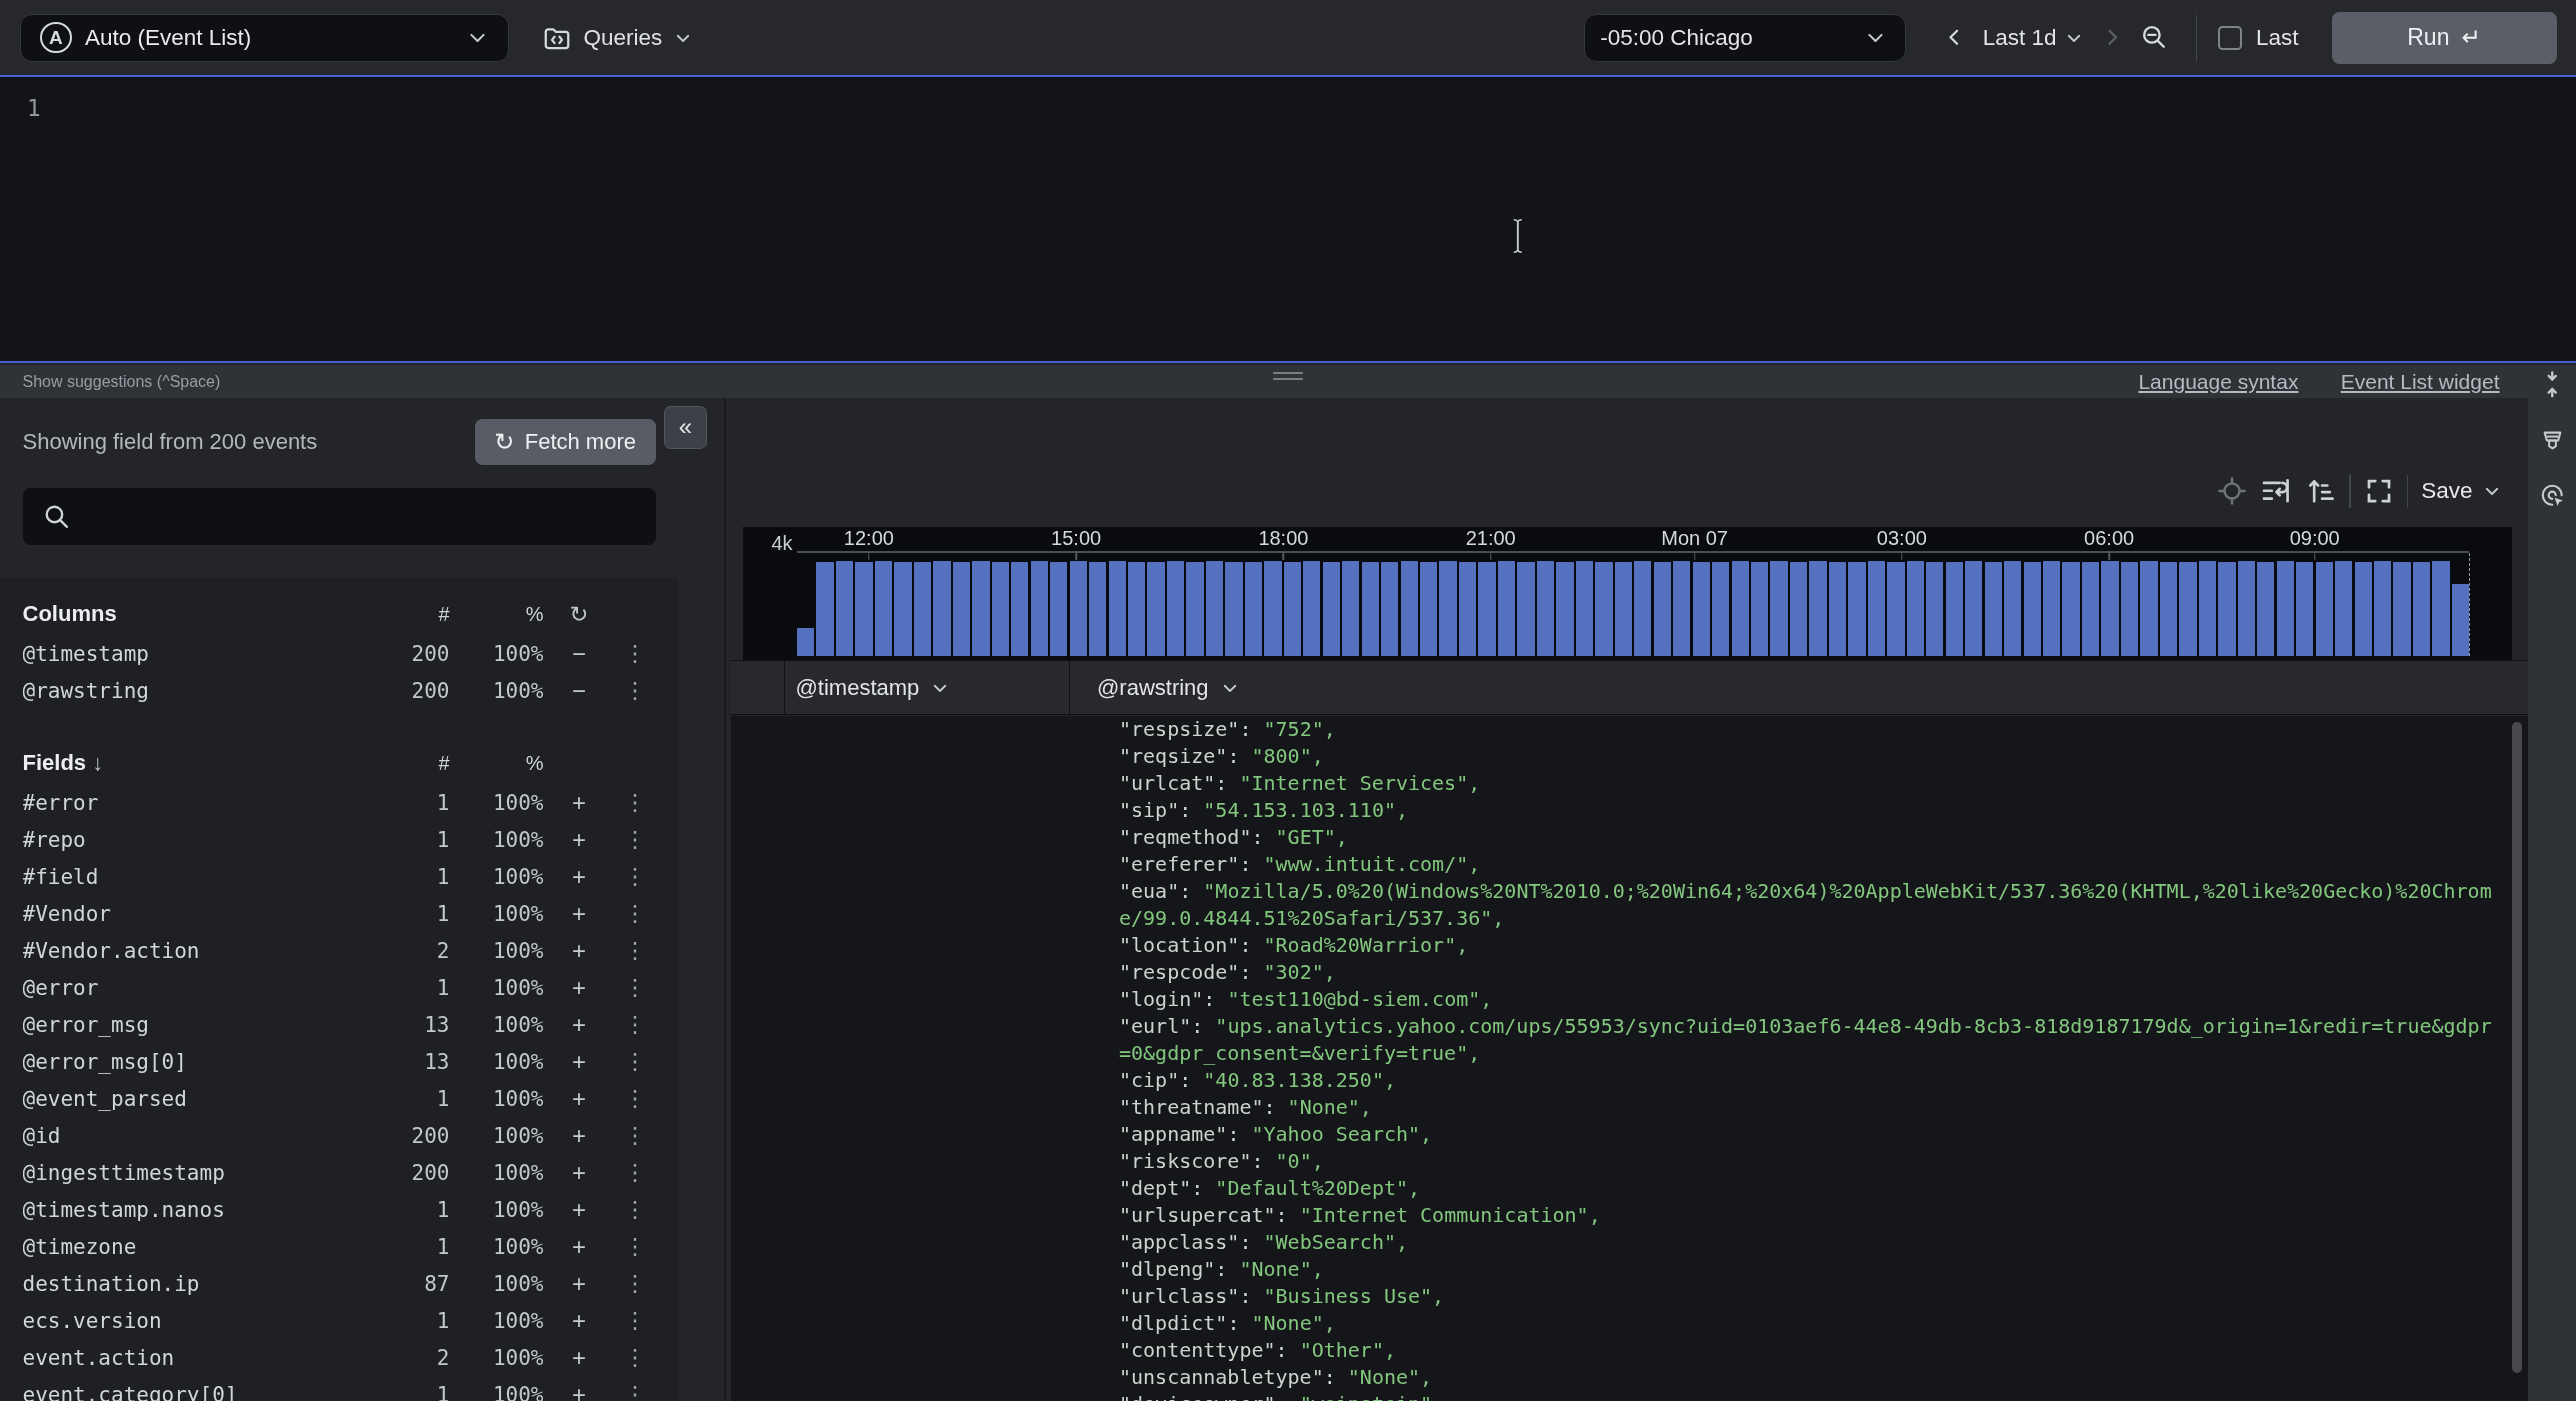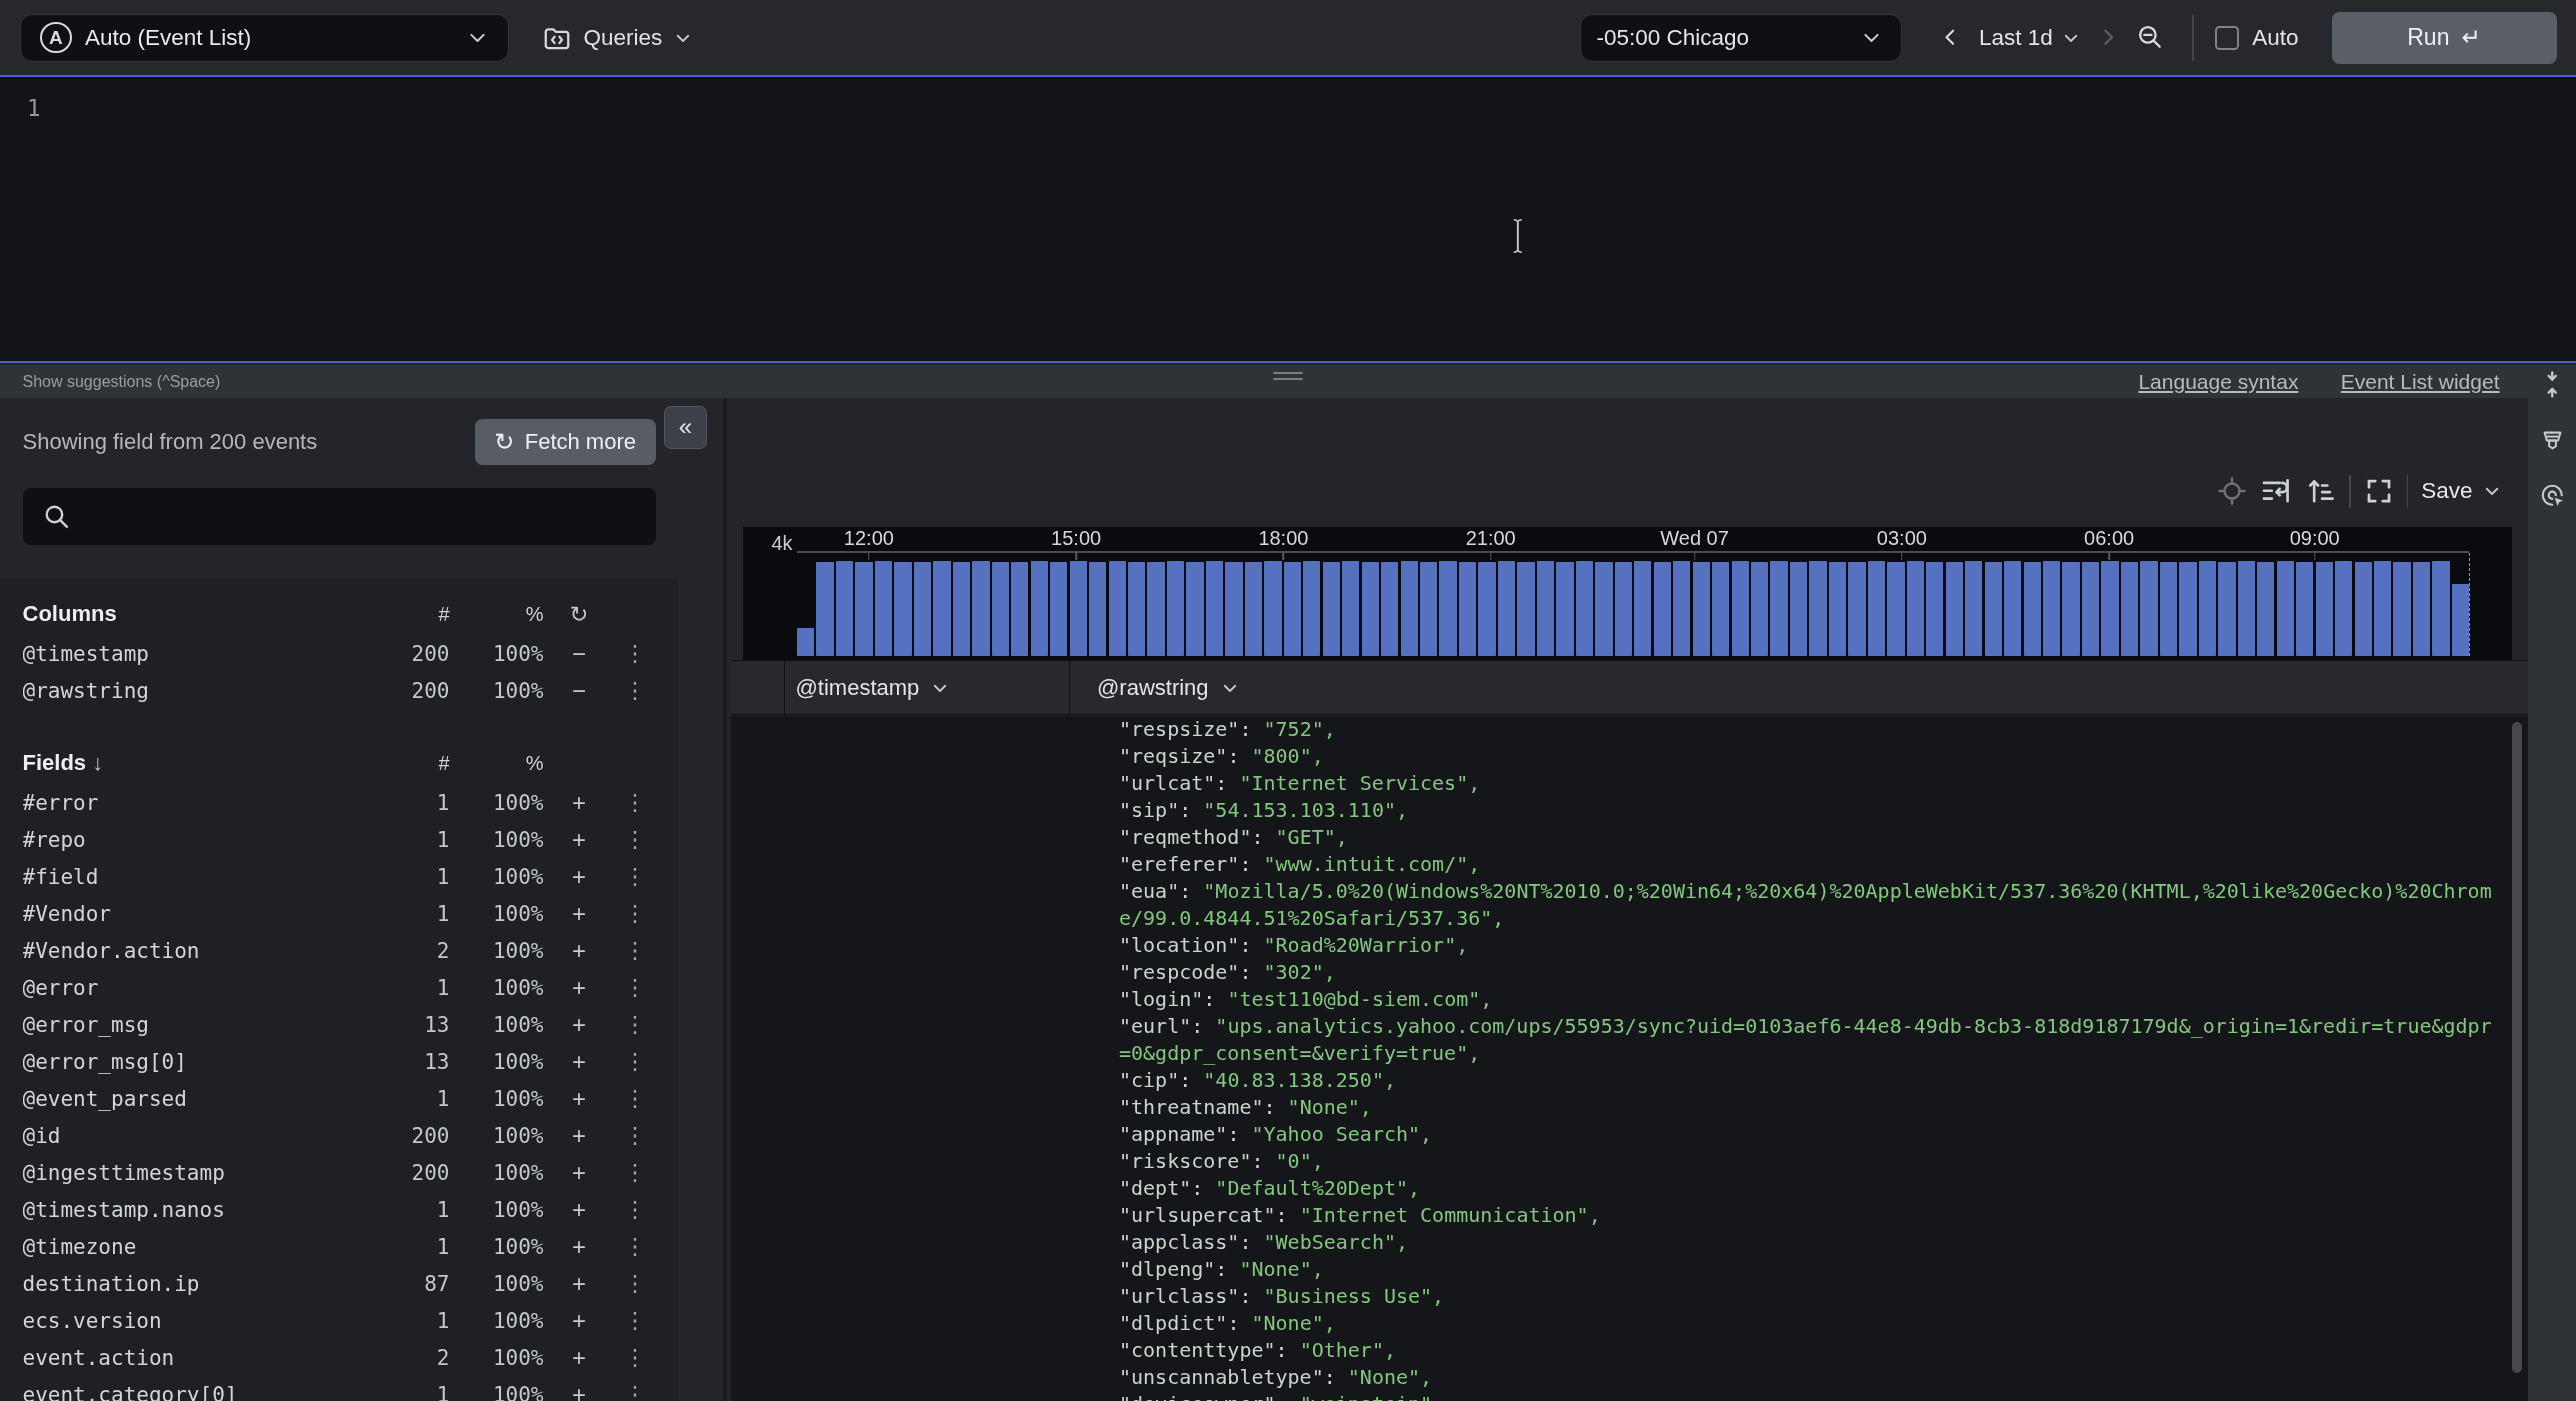--- a/index.html
+++ b/index.html
@@ -199,21 +199,21 @@
           <line x1="15" y1="15" x2="20" y2="20"></line>
           <line x1="7" y1="10" x2="13" y2="10"></line>
       </svg>
     </span>
   </button>
 
   <div class="tb-divider"></div>
 
   <div class="live">
     <span class="cbx"></span>
-    <span class="lbl">Auto</span>
+    <span class="lbl">Last</span>
   </div>
 
   <button class="runbtn">
     <span>Run</span>
     <span>↵</span>
   </button>
 </div>
 
 <div class="editor">
   <span class="lineno mono">1</span>
@@ -504,21 +504,21 @@
       <div class="axis"></div>
       <div class="tickarea" id="tickarea">
           <span class="ticklab" style="left: 4.3%;">12:00</span>
           <span class="tickline" style="left: 4.3%;"></span>
           <span class="ticklab" style="left: 16.7%;">15:00</span>
           <span class="tickline" style="left: 16.7%;"></span>
           <span class="ticklab" style="left: 29.1%;">18:00</span>
           <span class="tickline" style="left: 29.1%;"></span>
           <span class="ticklab" style="left: 41.5%;">21:00</span>
           <span class="tickline" style="left: 41.5%;"></span>
-          <span class="ticklab" style="left: 53.7%;">Wed 07</span>
+          <span class="ticklab" style="left: 53.7%;">Mon 07</span>
           <span class="tickline" style="left: 53.7%;"></span>
           <span class="ticklab" style="left: 66.1%;">03:00</span>
           <span class="tickline" style="left: 66.1%;"></span>
           <span class="ticklab" style="left: 78.5%;">06:00</span>
           <span class="tickline" style="left: 78.5%;"></span>
           <span class="ticklab" style="left: 90.8%;">09:00</span>
           <span class="tickline" style="left: 90.8%;"></span>
         </div>
       <div class="bars" id="bars">
           <div class="bar" style="height: 27.5%; background: rgb(85, 113, 191);"></div>

